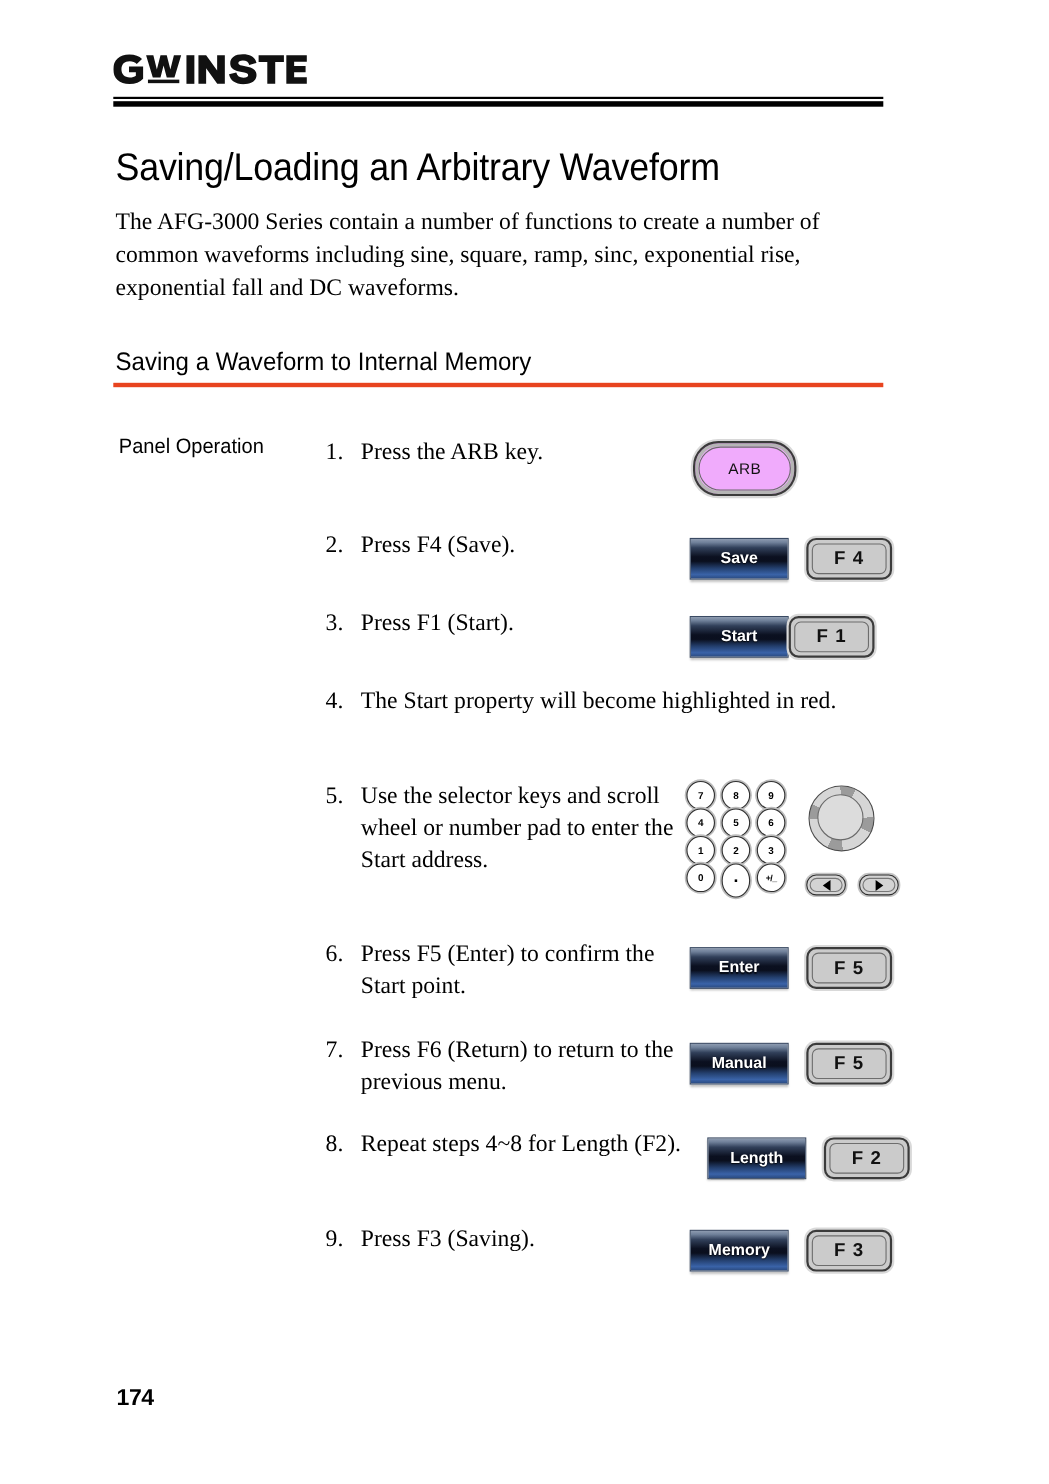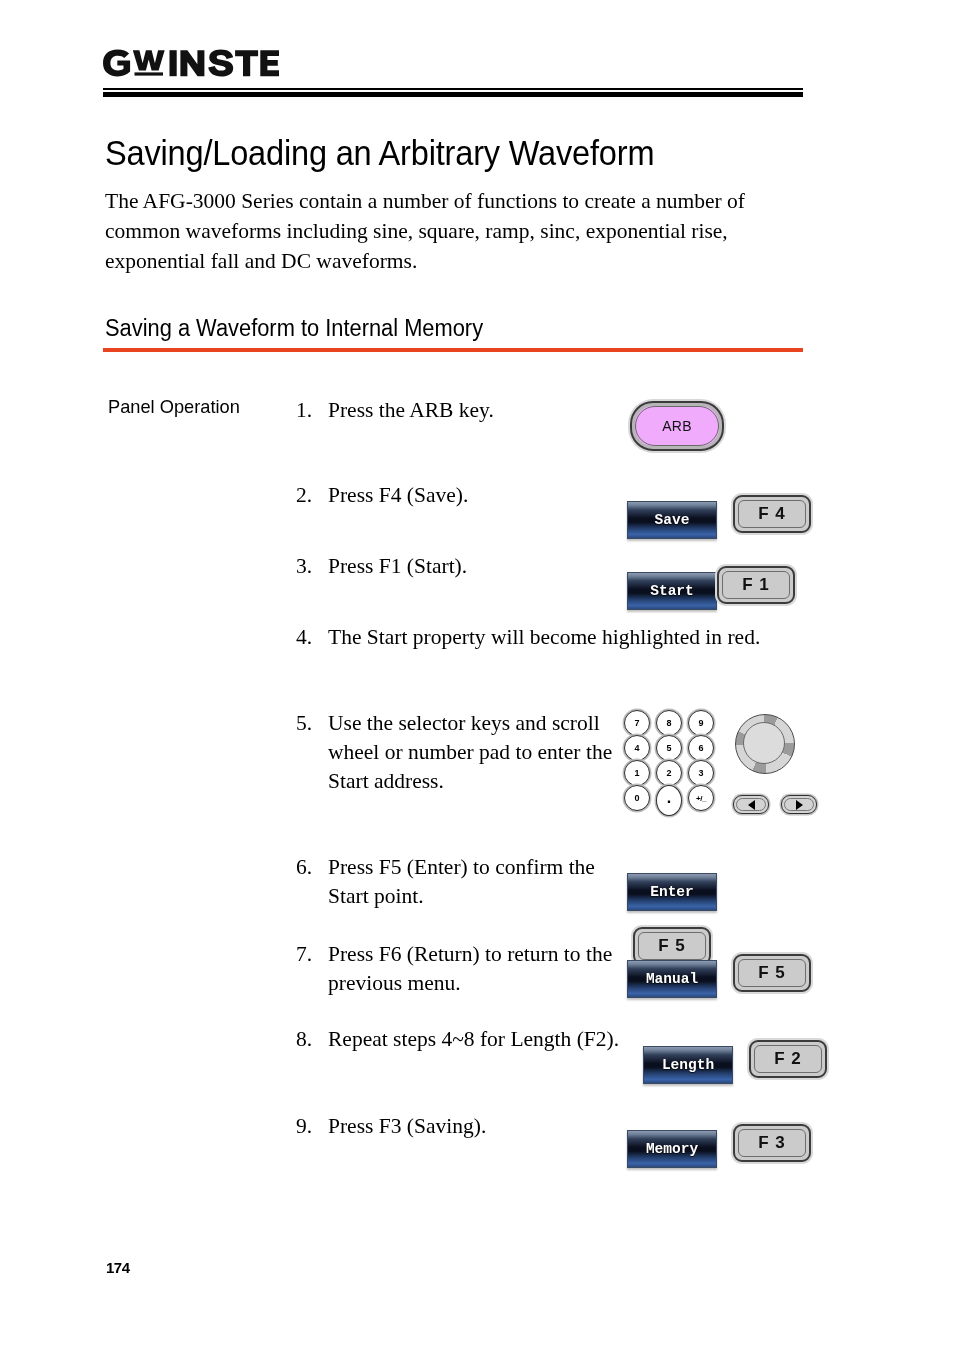--- a/index.html
+++ b/index.html
@@ -199,27 +199,26 @@
       #6f8099 9%,
       #31405a 22%,
       #0b1020 45%,
       #0a0f1e 56%,
       #24406f 74%,
       #3a63a8 90%,
       #2a4a80 100%);
     display: flex;
     align-items: center;
     justify-content: center;
-    font-family: Liberation Mono, monospace;
+    font-family: Liberation Sans, sans-serif;
     font-size: 14.5px;
     font-weight: bold;
     color: #ffffff;
     text-shadow: 0 1px 1px rgba(0,0,0,0.7);
     box-shadow: 0 2px 2px rgba(0,0,0,0.25);
-    margin-top: 12px;
   }
 
   
   .fkey {
     width: 74px;
     height: 34px;
     border-radius: 9px;
     background: #cbcbcb;
     border: 2px solid #3b3b3b;
     box-shadow: 0 0 0 2px #d9d9d9;
@@ -328,21 +327,21 @@
     border-bottom: 5px solid transparent;
     border-left: 7px solid #000;
   }
 
   
   .page-num {
     position: absolute;
     left: 106px;
     top: 1259px;
     font-family: "Liberation Sans", sans-serif;
-    font-size: 15px;
+    font-size: 21px;
     font-weight: bold;
     color: #000;
     letter-spacing: -0.5px;
   }
 </style>
 </head>
 <body>
 
 <div class="page">
 
@@ -460,21 +459,21 @@
 
   <div class="gfx" style="left:733px; top:795px; display:flex; gap:12px;">
     <div class="arrow-key">
       <span class="tri-left"></span>
     </div>
     <div class="arrow-key">
       <span class="tri-right"></span>
     </div>
   </div>
 
-  <div class="gfx" style="left:627px; top:861px; display:flex; align-items:center; gap:16px;flex-direction:column;">
+  <div class="gfx" style="left:627px; top:861px; display:flex; align-items:center; gap:16px;">
     <div class="softkey">Enter</div>
     <div class="fkey">F 5</div>
   </div>
 
   <div class="gfx" style="left:627px; top:948px; display:flex; align-items:center; gap:16px;">
     <div class="softkey">Manual</div>
     <div class="fkey">F 5</div>
   </div>
 
   <div class="gfx" style="left:627px; top:1034px; display:flex; align-items:center; gap:16px;padding-left:16px;">

